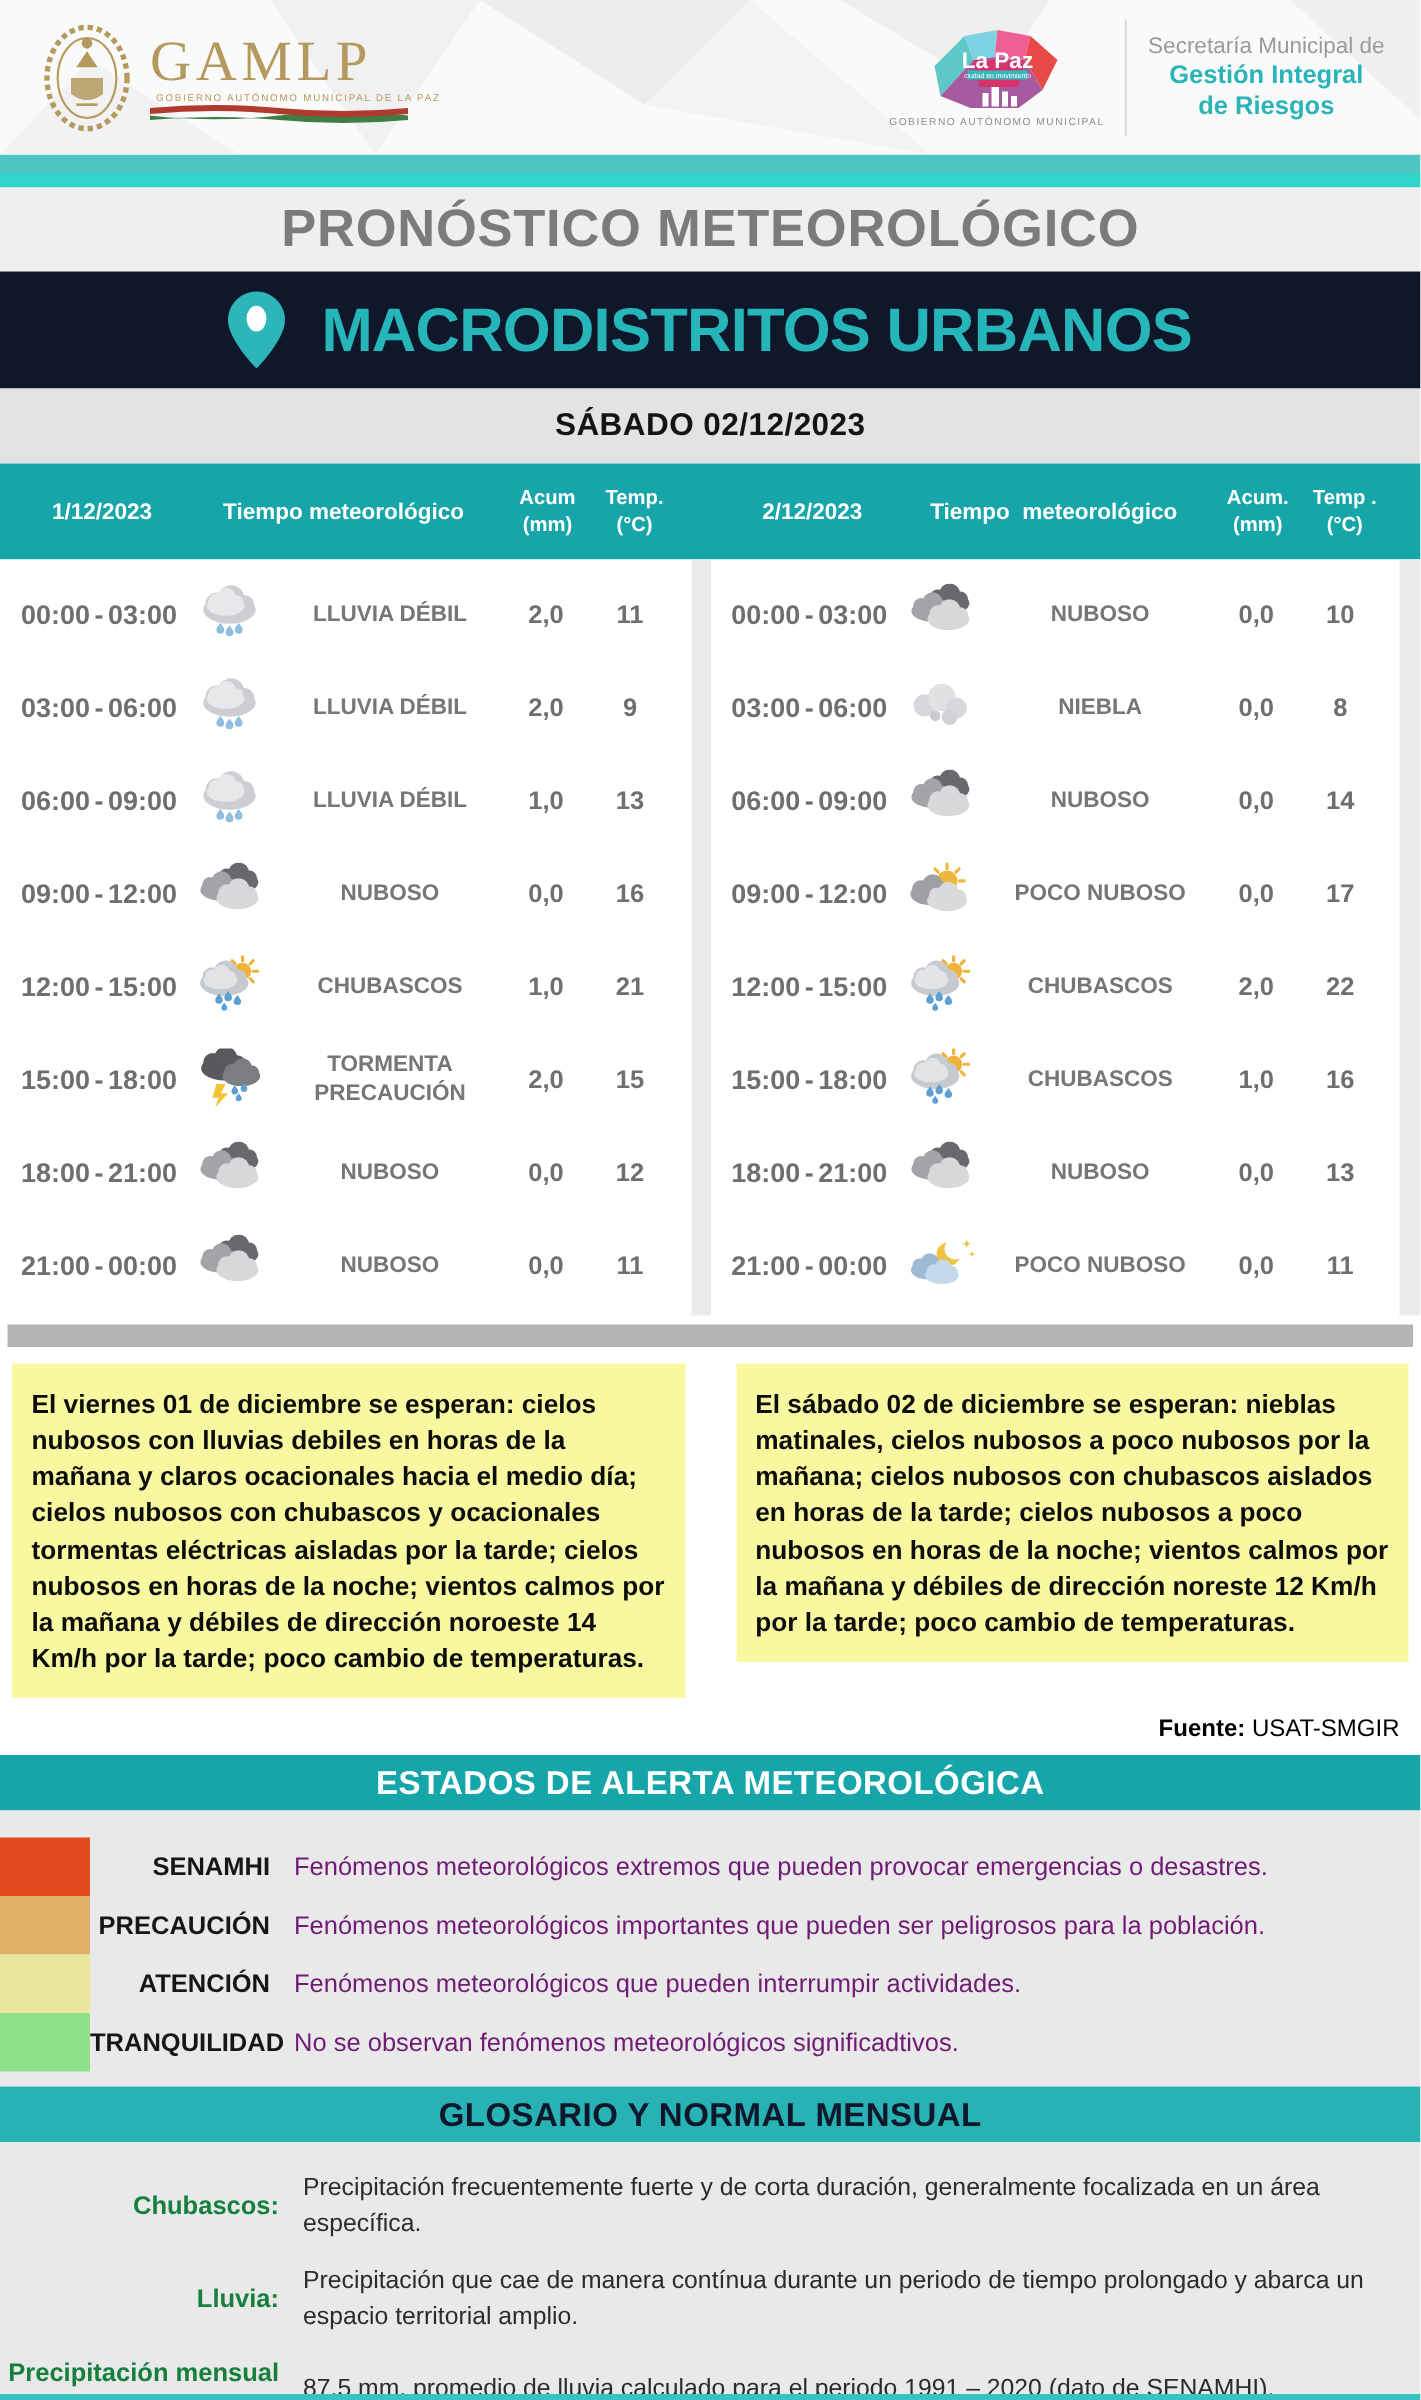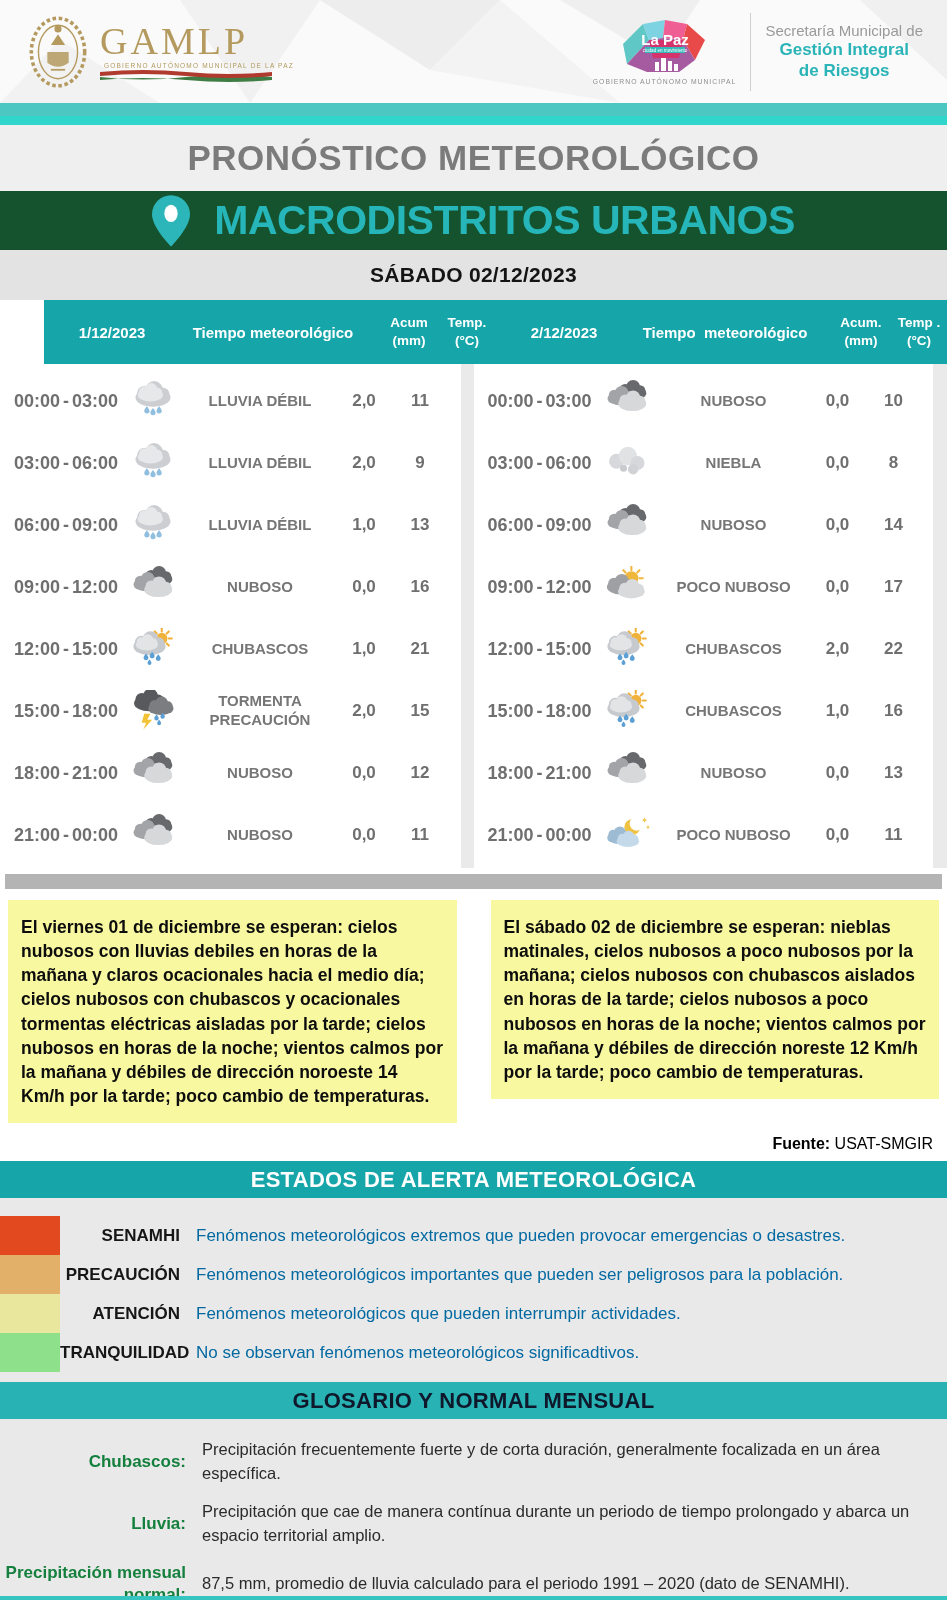--- a/index.html
+++ b/index.html
@@ -17,31 +17,31 @@
   .lapaz { display:flex; flex-direction:column; align-items:center; }
   .lapaz-caption { font-size:6.8px; letter-spacing:1px; color:#8e8e8e; margin-top:2px; white-space:nowrap; }
   .vdivider { width:1px; height:78px; background:#cfcfcf; }
   .secretaria { display:flex; flex-direction:column; align-items:center; padding-right:8px; }
   .secretaria .l1 { font-size:15px; color:#9a9a9a; }
   .secretaria .l2, .secretaria .l3 { font-size:17px; font-weight:bold; color:#2ab4b8; line-height:1.25; }
 
   
   .band-a { height:13px; background:#4cc7c1; }
   .band-b { height:9px; background:#30d5cb; }
-  .title-band { height:66px; background:#efeff0; display:flex; align-items:center; justify-content:center; }
+  .title-band { height:56px; background:#efeff0; display:flex; align-items:center; justify-content:center; }
   .main-title { font-size:35px; font-weight:bold; color:#7b7b7b; letter-spacing:0.5px; }
-  .subtitle-band { height:59px; background:#14532d; display:flex; align-items:center; justify-content:center; gap:24px; }
+  .subtitle-band { height:78px; background:#0f172a; display:flex; align-items:center; justify-content:center; gap:24px; }
   .subtitle { font-size:41px; font-weight:bold; color:#26b6b9; letter-spacing:-0.5px; }
 
   
   .day-band { height:50px; background:#e3e3e4; display:flex; }
   .day-band .half-title { flex:1; display:flex; align-items:center; justify-content:center; font-size:21px; font-weight:bold; color:#141414; letter-spacing:0.3px; }
 
   
-  .thead { height:64px; background:#16a5a9; display:flex; color:#fff;margin-left:44px; }
+  .thead { height:64px; background:#16a5a9; display:flex; color:#fff; }
   .th-half { width:473.5px; display:grid; grid-template-columns:108px 214px 58px 58px; align-items:center; padding-left:14px; column-gap:0; }
   .th-date { text-align:center; font-weight:bold; font-size:15px; }
   .th-weather { text-align:center; font-weight:bold; font-size:15px; white-space:pre-wrap; }
   .th-2l { display:flex; flex-direction:column; align-items:center; font-weight:bold; font-size:13.5px; line-height:1.3; }
   .tbody { position:relative; background:#fff; padding:6px 0 2px 0; display:flex; }
   .tbody::before { content:""; position:absolute; left:461px; top:0; bottom:0; width:13px; background:#eaeaea; }
   .tbody::after  { content:""; position:absolute; right:0;   top:0; bottom:0; width:14px; background:#eaeaea; }
   .tcol { width:530px; padding-left:14px; }
   .trow { height:62px; display:grid; grid-template-columns:108px 62px 152px 56px 56px; align-items:center; }
   .cell.time { display:flex; justify-content:space-between; width:104px; font-size:18px; font-weight:bold; color:#6f6f70; }
@@ -59,21 +59,21 @@
 
   
   .section-band { height:37px; background:#16a5a9; display:flex; align-items:center; justify-content:center; }
   .section-band .t { color:#fff; font-size:22px; font-weight:bold; letter-spacing:0.3px; }
   .section-band.glos { background:#28b2b4; }
   .section-band.glos .t { color:#0f172a; }
   .alerts-body { background:#e9e9ea; padding:18px 0 10px 0; }
   .alert-row { display:grid; grid-template-columns:60px 132px 1fr; align-items:center; min-height:39px; }
   .alert-row .swatch { height:100%; min-height:39px; }
   .alert-row .alabel { font-size:17px; font-weight:bold; color:#161616; text-align:right; padding-right:12px; }
-  .alert-row .adesc  { font-size:17px; color:#0369a1; padding-left:4px; }
+  .alert-row .adesc  { font-size:17px; color:#701a75; padding-left:4px; }
 
   
   .glossary-body { background:#e9e9ea; padding:12px 0 0 0; }
   .gloss-row { display:grid; grid-template-columns:186px 1fr; column-gap:16px; align-items:center; padding:7px 30px 7px 0; }
   .gloss-row .term { font-size:17px; font-weight:bold; color:#15803d; text-align:right; line-height:1.3; }
   .gloss-row .def  { font-size:16.5px; color:#2b2b2b; line-height:1.45; }
   .bottom-bar { position:absolute; left:0; right:0; bottom:0; height:4px; background:#35c4c0; }
 
   .wicon { display:block; }
 </style>

